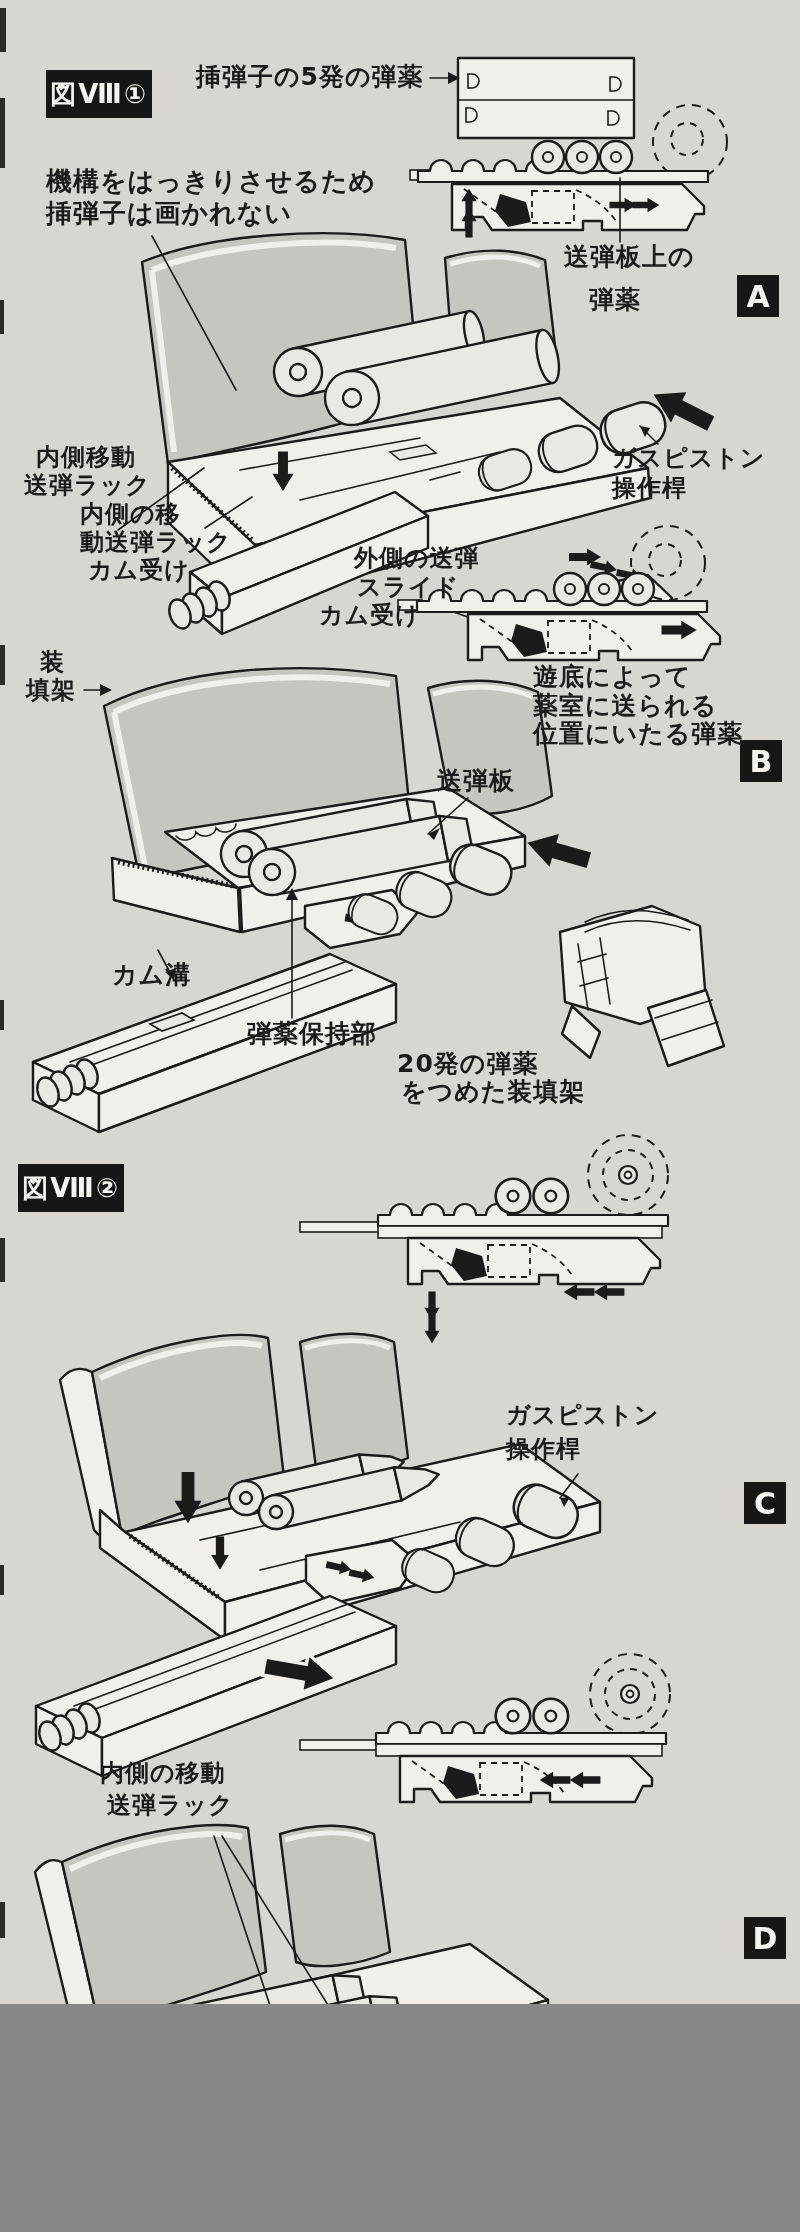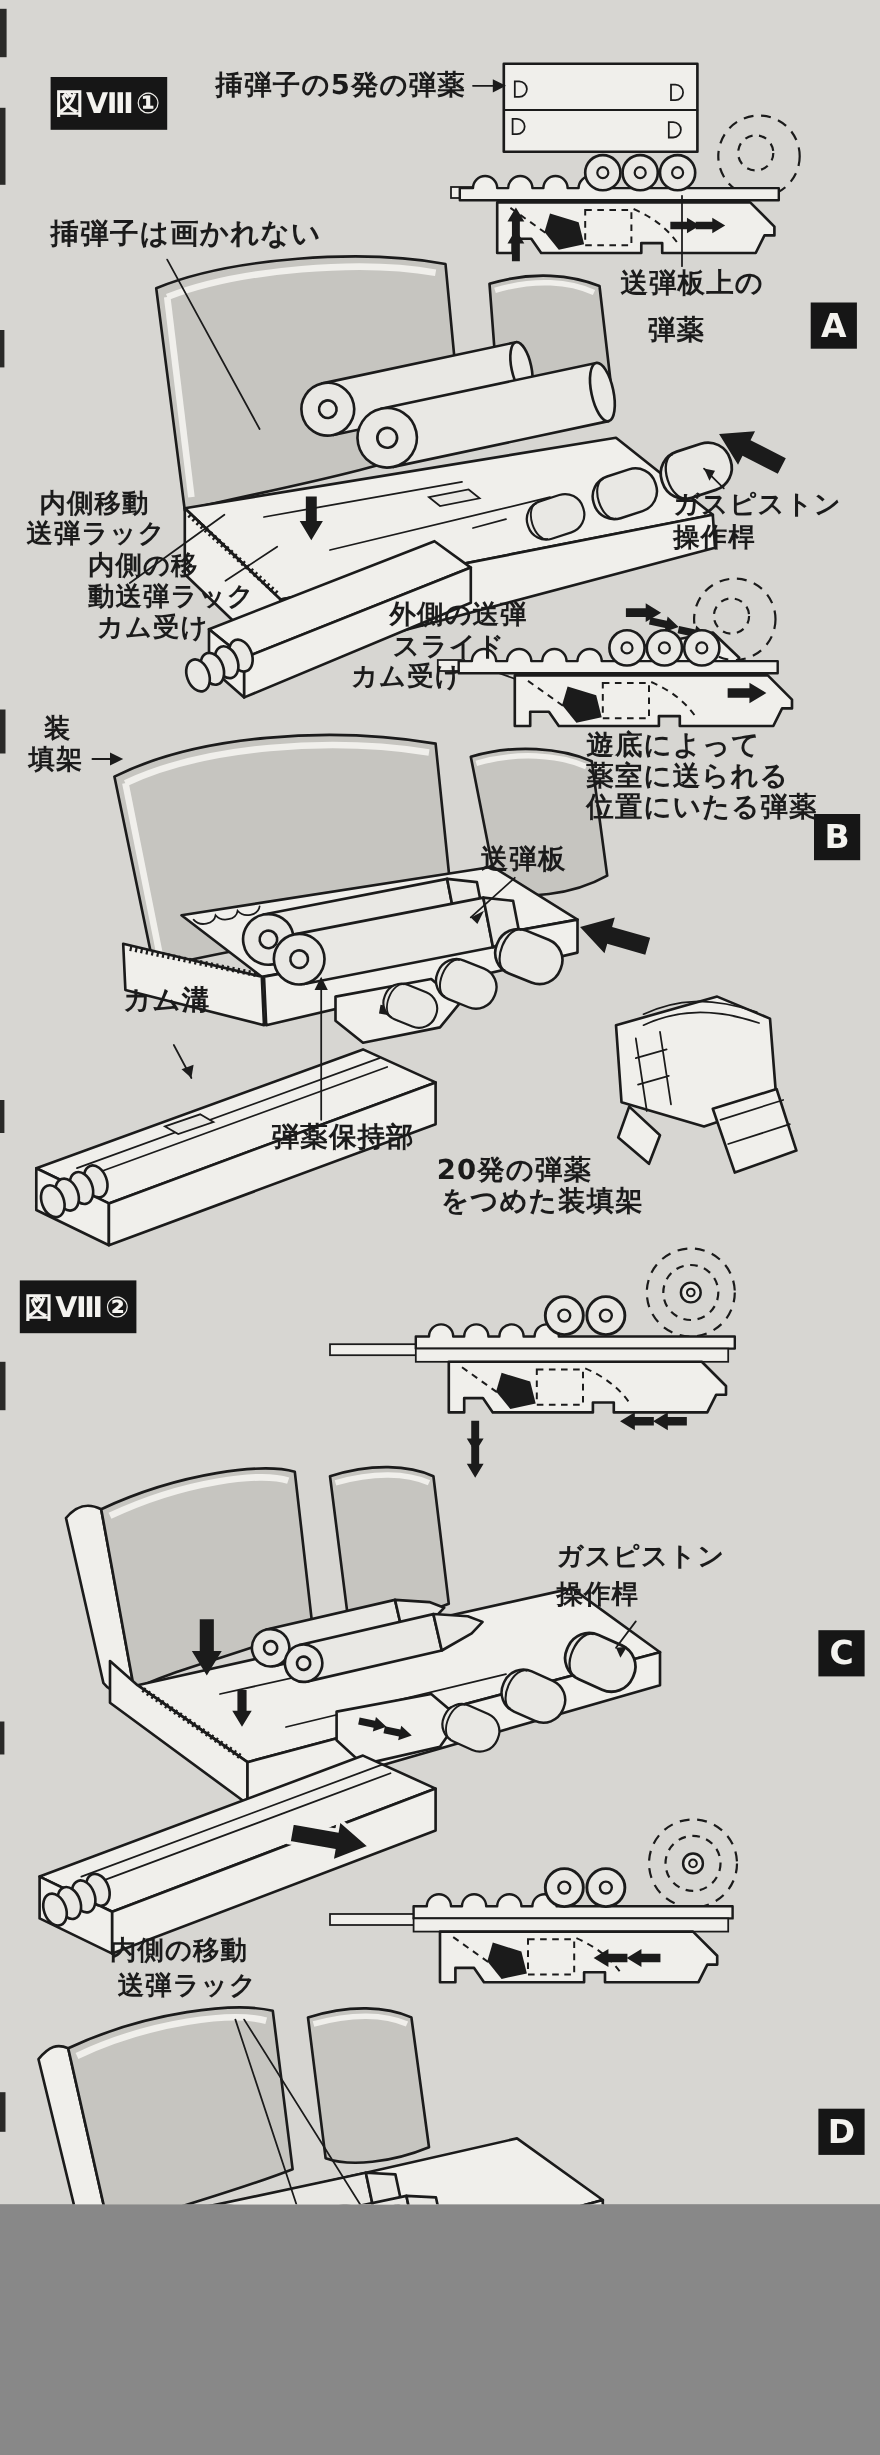--- a/index.html
+++ b/index.html
@@ -328,40 +328,41 @@
 </svg>
 
 <div class="box figtag" style="left:46px;top:70px;">図Ⅷ①</div>
 <div class="box figtag" style="left:18px;top:1164px;">図Ⅷ②</div>
 <div class="box ltr" style="left:737px;top:275px;">A</div>
 <div class="box ltr" style="left:740px;top:740px;">B</div>
 <div class="box ltr" style="left:744px;top:1482px;">C</div>
 <div class="box ltr" style="left:744px;top:1917px;">D</div>
 
 <div class="lbl fs25" style="left:196px;top:63px;text-align:center;">挿弾子の5発の弾薬</div>
+<div class="lbl fs26" style="left:46px;top:167px;">機構をはっきりさせるため</div>
 <div class="lbl fs26" style="left:46px;top:199px;">挿弾子は画かれない</div>
 <div class="lbl fs25" style="left:564px;top:243px;">送弾板上の</div>
 <div class="lbl fs25" style="left:589px;top:271px;margin-top:15px;">弾薬</div>
 <div class="lbl fs24" style="left:24px;top:444px;margin-left:12px;">内側移動</div>
 <div class="lbl fs24" style="left:24px;top:472px;">送弾ラック</div>
 <div class="lbl fs24" style="left:80px;top:501px;">内側の移</div>
 <div class="lbl fs24" style="left:80px;top:529px;">動送弾ラック</div>
 <div class="lbl fs24" style="left:88px;top:557px;">カム受け</div>
 <div class="lbl fs24" style="left:612px;top:445px;">ガスピストン</div>
 <div class="lbl fs24" style="left:612px;top:475px;">操作桿</div>
 <div class="lbl fs24" style="left:354px;top:545px;">外側の送弾</div>
 <div class="lbl fs24" style="left:357px;top:574px;">スライド</div>
 <div class="lbl fs24" style="left:319px;top:602px;">カム受け</div>
 <div class="lbl fs24" style="left:40px;top:649px;">装</div>
 <div class="lbl fs24" style="left:26px;top:677px;">填架</div>
 <div class="lbl fs25" style="left:533px;top:663px;">遊底によって</div>
 <div class="lbl fs25" style="left:533px;top:692px;">薬室に送られる</div>
 <div class="lbl fs25" style="left:533px;top:720px;">位置にいたる弾薬</div>
 <div class="lbl fs25" style="left:437px;top:767px;">送弾板</div>
-<div class="lbl fs25" style="left:112px;top:895px;">カム溝</div>
+<div class="lbl fs25" style="left:112px;top:961px;">カム溝</div>
 <div class="lbl fs25" style="left:247px;top:1020px;">弾薬保持部</div>
 <div class="lbl fs25" style="left:397px;top:1050px;">20発の弾薬</div>
 <div class="lbl fs25" style="left:401px;top:1078px;">をつめた装填架</div>
 
 <div class="lbl fs24" style="left:506px;top:1402px;">ガスピストン</div>
 <div class="lbl fs24" style="left:506px;top:1436px;">操作桿</div>
 <div class="lbl fs24" style="left:100px;top:1760px;">内側の移動</div>
 <div class="lbl fs24" style="left:107px;top:1792px;">送弾ラック</div>
 <div class="lbl fs25" style="left:2px;top:2132px;">空の挿</div>
 <div class="lbl fs25" style="left:2px;top:2160px;">弾子</div>

